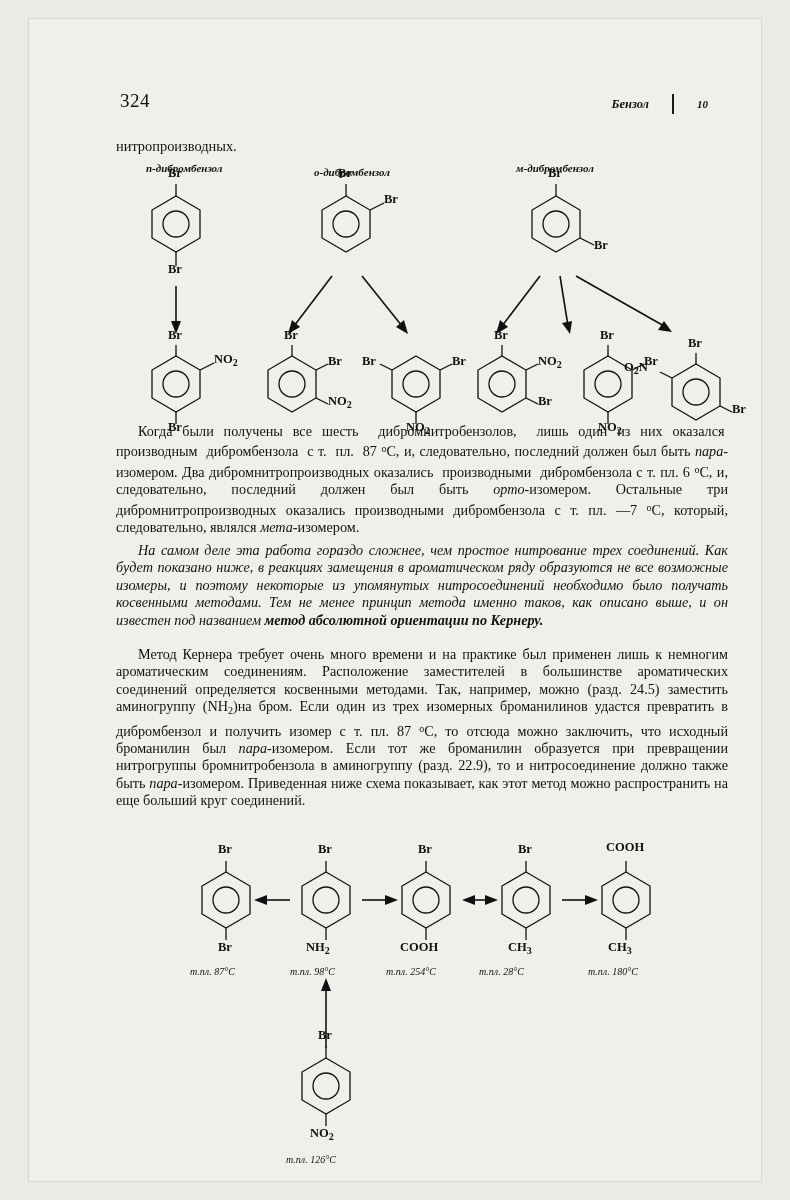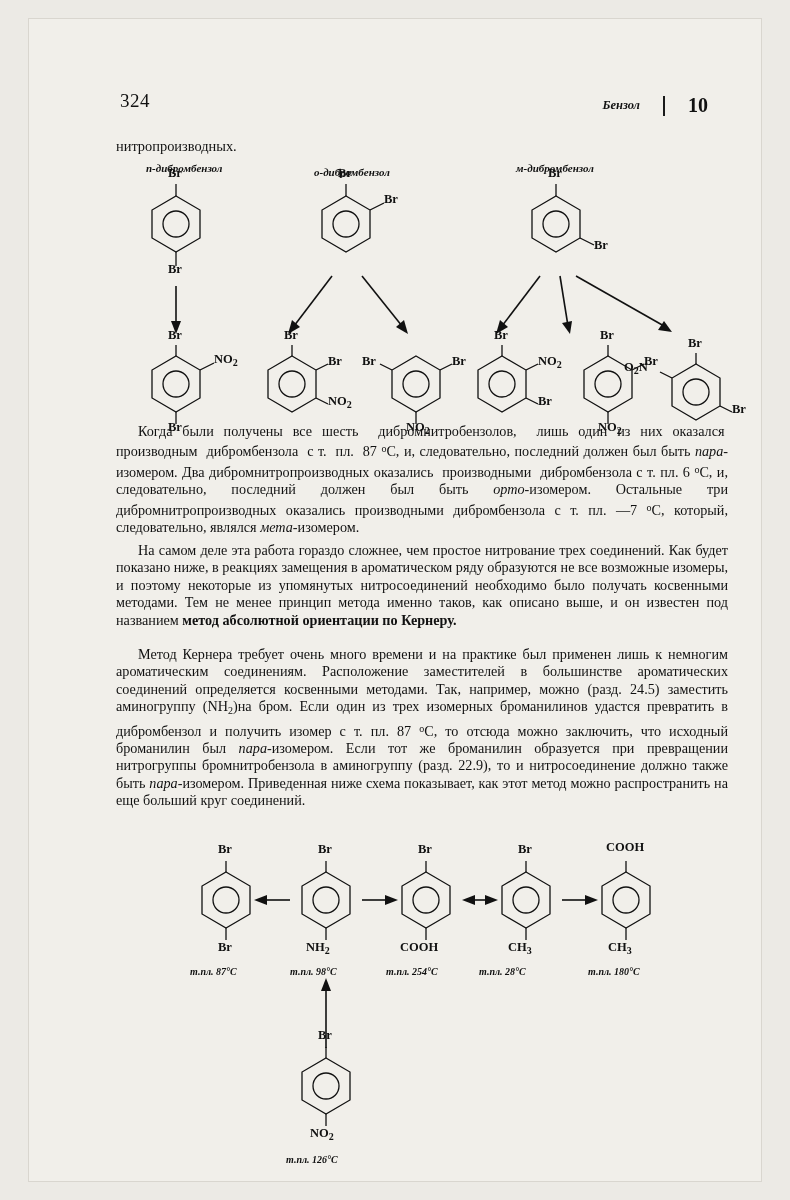--- a/index.html
+++ b/index.html
@@ -35,21 +35,21 @@
     position:absolute;right:0;top:4px;
     display:flex;align-items:center;gap:23px;
   }
   .hdr-chap{
     font-style:italic;font-weight:bold;font-size:12.5px;
   }
   .hdr-rule{
     display:inline-block;width:2px;height:20px;background:#1a1a1a;
   }
   .hdr-num{
-    font-weight:bold;font-size:20px;
+    font-style:italic;font-weight:bold;font-size:11px;
   }
   
   .txt{
     position:absolute;
     font-size:14.2px;
     line-height:17.4px;
     text-align:justify;
     color:#111;
   }
   .lead{ position:absolute;left:88px;top:120px;font-size:14.4px; }
@@ -67,21 +67,21 @@
     white-space:nowrap;
   }
   .atom{
     position:absolute;
     font-family:"Liberation Serif", serif;
     font-size:12.5px;font-weight:bold;
     white-space:nowrap;
   }
   .mp{
     position:absolute;
-    font-style:italic;font-weight:bold;font-size:10px;
+    font-style:italic;font-weight:normal;font-size:10px;
     white-space:nowrap;
   }
   svg{position:absolute;overflow:visible;}
 </style>
 </head>
 <body>
 
 <div class="page">
  <div class="paper">
 
@@ -216,21 +216,21 @@
     <div class="atom" style="left:616px;top:244px;">Br</div>
     <div class="atom" style="left:508px;top:202px;">
       <span>O</span><span class="sub">2</span><span>N</span>
     </div>
   </div>
 
   <div class="txt" style="left:88px;top:405px;width:612px;">
     <p class="ind">Когда были получены все шесть&nbsp; дибромнитробензолов,&nbsp; лишь один из них оказался&nbsp; производным&nbsp; дибромбензола&nbsp; с т.&nbsp; пл.&nbsp; 87&nbsp;<span class="sup">о</span>C, и, следовательно, последний должен был быть <i>пара</i>-изомером. Два дибромнитропроизводных оказались&nbsp; производными&nbsp; дибромбензола с т. пл. 6&nbsp;<span class="sup">о</span>C, и, следовательно, последний должен был быть <i>орто</i>-изомером. Остальные три дибромнитропроизводных оказались производными дибромбензола с т. пл. —7&nbsp;<span class="sup">о</span>C, который, следовательно, являлся <i>мета</i>-изомером.</p>
   </div>
 
-  <div class="txt" style="left:88px;top:524px;width:612px;">
+  <div class="txt" style="left:88px;top:524px;width:612px;font-style:italic;">
     <p class="ind">На самом деле эта работа гораздо сложнее, чем простое нитрование трех соединений. Как будет показано ниже, в реакциях замещения в ароматическом ряду образуются не все возможные изомеры, и поэтому некоторые из упомянутых нитросоединений необходимо было получать косвенными методами. Тем не менее принцип метода именно таков, как описано выше, и он известен под названием <b>метод абсолютной ориентации по Кернеру.</b></p>
   </div>
 
   <div class="txt" style="left:88px;top:628px;width:612px;">
     <p class="ind">Метод Кернера требует очень много времени и на практике был применен лишь к немногим ароматическим соединениям. Расположение заместителей в большинстве ароматических соединений определяется косвенными методами. Так, например, можно (разд. 24.5) заместить аминогруппу (NH<span class="sub">2</span>)на бром. Если один из трех изомерных броманилинов удастся превратить в дибромбензол и получить изомер с т. пл. 87&nbsp;<span class="sup">о</span>C, то отсюда можно заключить, что исходный броманилин был <i>пара</i>-изомером. Если тот же броманилин образуется при превращении нитрогруппы бромнитробензола в аминогруппу (разд. 22.9), то и нитросоединение должно также быть <i>пара</i>-изомером. Приведенная ниже схема показывает, как этот метод можно распространить на еще больший круг соединений.</p>
   </div>
 
   <div class="scheme" style="left:150px;top:818px;width:500px;height:300px;">
 
     <svg width="500" height="300" viewBox="0 0 500 300">

